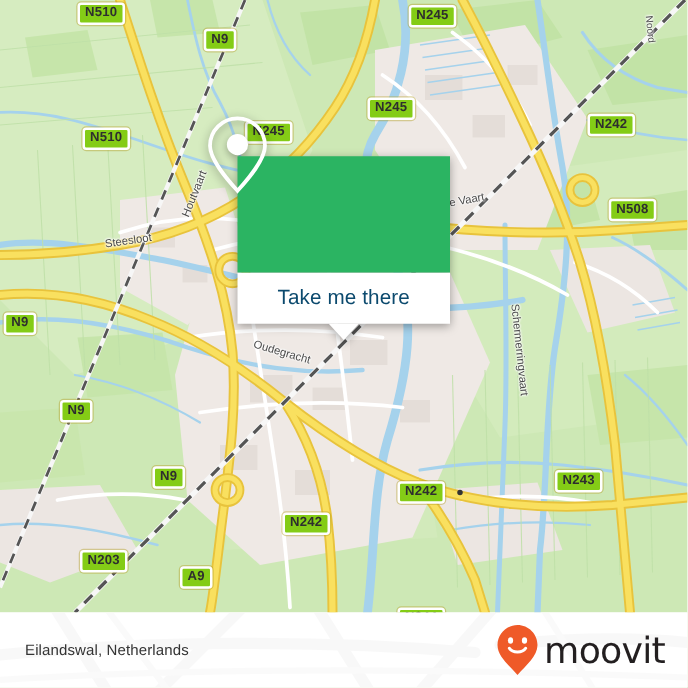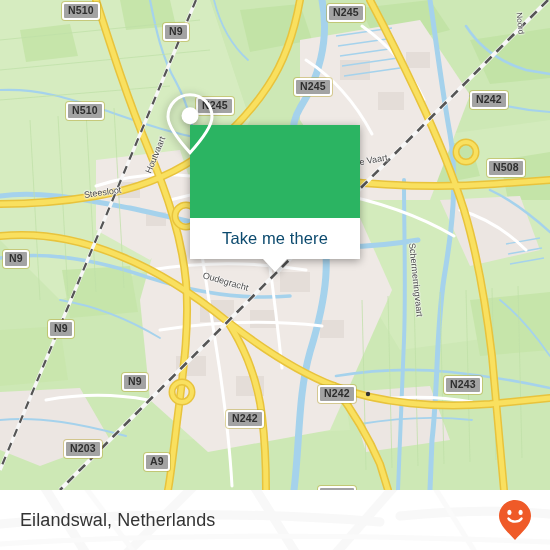--- a/index.html
+++ b/index.html
@@ -7,21 +7,21 @@
        font-family:"Liberation Sans","DejaVu Sans",sans-serif;}
 
   #root{position:relative;width:550px;height:550px;}
 
   
   #map{position:absolute;left:0;top:0;width:550px;height:490px;overflow:hidden;
        background:#e9f2d9;}
   #map svg{position:absolute;left:0;top:0;}
 
   
-  .shield{position:absolute;background:#a3a3a3;border:2px solid #ffffff;
+  .shield{position:absolute;background:#84cc16;border:2px solid #ffffff;
           border-radius:3px;color:#2e2e2e;font-size:10.5px;font-weight:bold;
           letter-spacing:.2px;padding:1px 4px 2px 4px;line-height:11px;
           box-shadow:0 0 0 1px rgba(180,160,40,.45);white-space:nowrap;
           font-family:"Liberation Sans",sans-serif;}
 
   
   .maplbl{position:absolute;color:#4a4a4a;font-size:9px;white-space:nowrap;
           text-shadow:0 0 2px #fff,0 0 2px #fff,0 0 2px #fff,0 0 2px #fff;
           font-family:"Liberation Sans",sans-serif;}
 
@@ -42,21 +42,21 @@
            background:rgba(255,255,255,.88);display:flex;align-items:center;}
   #osm-text{font-size:11.5px;color:#2b2b2b;padding-left:10px;
             font-family:"Liberation Sans",sans-serif;}
 
   
   #footer{position:absolute;left:0;top:490px;width:550px;height:60px;
           background:#ffffff;overflow:hidden;}
   #footer-watermark{position:absolute;left:0;top:0;width:550px;height:60px;
                     opacity:.5;}
   #footer-title{position:absolute;left:20px;top:50%;transform:translateY(-50%);
-                font-size:18px;color:#333;letter-spacing:.1px;}
+                font-size:12px;color:#333;letter-spacing:.1px;}
   #brand{position:absolute;right:18px;top:50%;transform:translateY(-50%);
          display:flex;align-items:center;gap:4px;}
   #brand-word{font-size:29px;color:#231f20;letter-spacing:-.6px;
               font-family:"DejaVu Sans",sans-serif;font-weight:normal;}
 </style>
 </head>
 <body>
 
 <div id="root">
 
@@ -287,17 +287,18 @@
     <span id="footer-title">Eilandswal, Netherlands</span>
 
     <div id="brand">
       <svg width="34" height="42" viewBox="0 0 34 42">
         <path d="M17,1 C8.2,1 1,8.2 1,17 C1,26 10,33 17,41
                  C24,33 33,26 33,17 C33,8.2 25.8,1 17,1 Z" fill="#ef5a28"></path>
         <ellipse cx="11.4" cy="13.4" rx="2.1" ry="2.6" fill="#ffffff"></ellipse>
         <ellipse cx="22.6" cy="13.4" rx="2.1" ry="2.6" fill="#ffffff"></ellipse>
         <path d="M10.5,19.6 C13,23.6 21,23.6 23.5,19.6" fill="none" stroke="#ffffff" stroke-width="2.4" stroke-linecap="round"></path>
       </svg>
+      <span id="brand-word">moovit</span>
     </div>
 
   </div>
 
 </div>
 
 </body></html>

